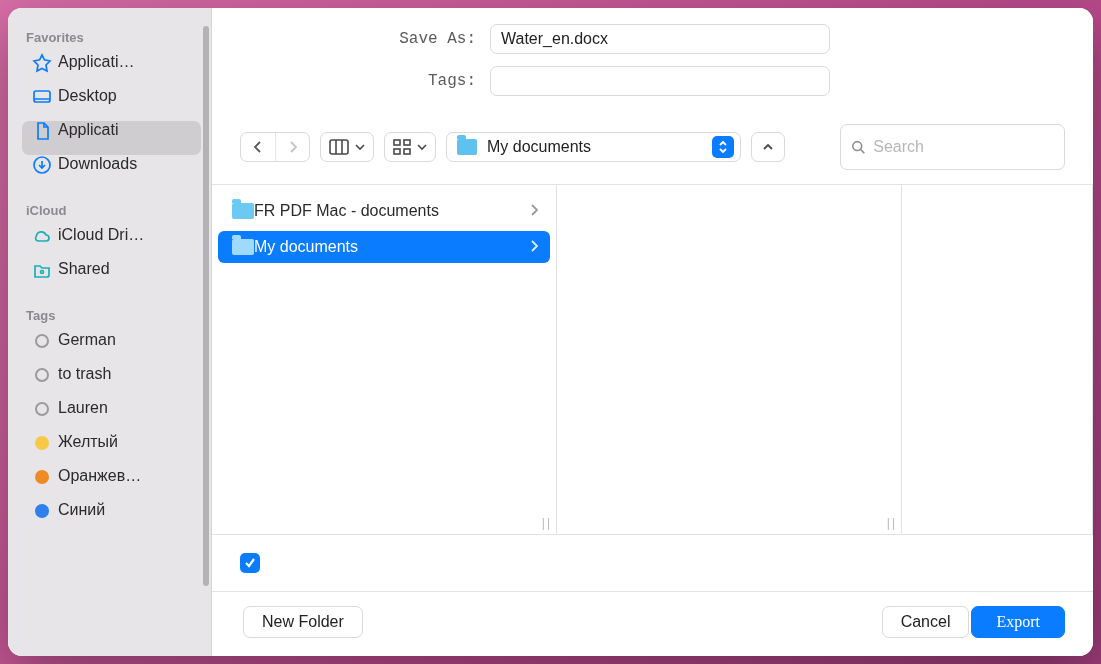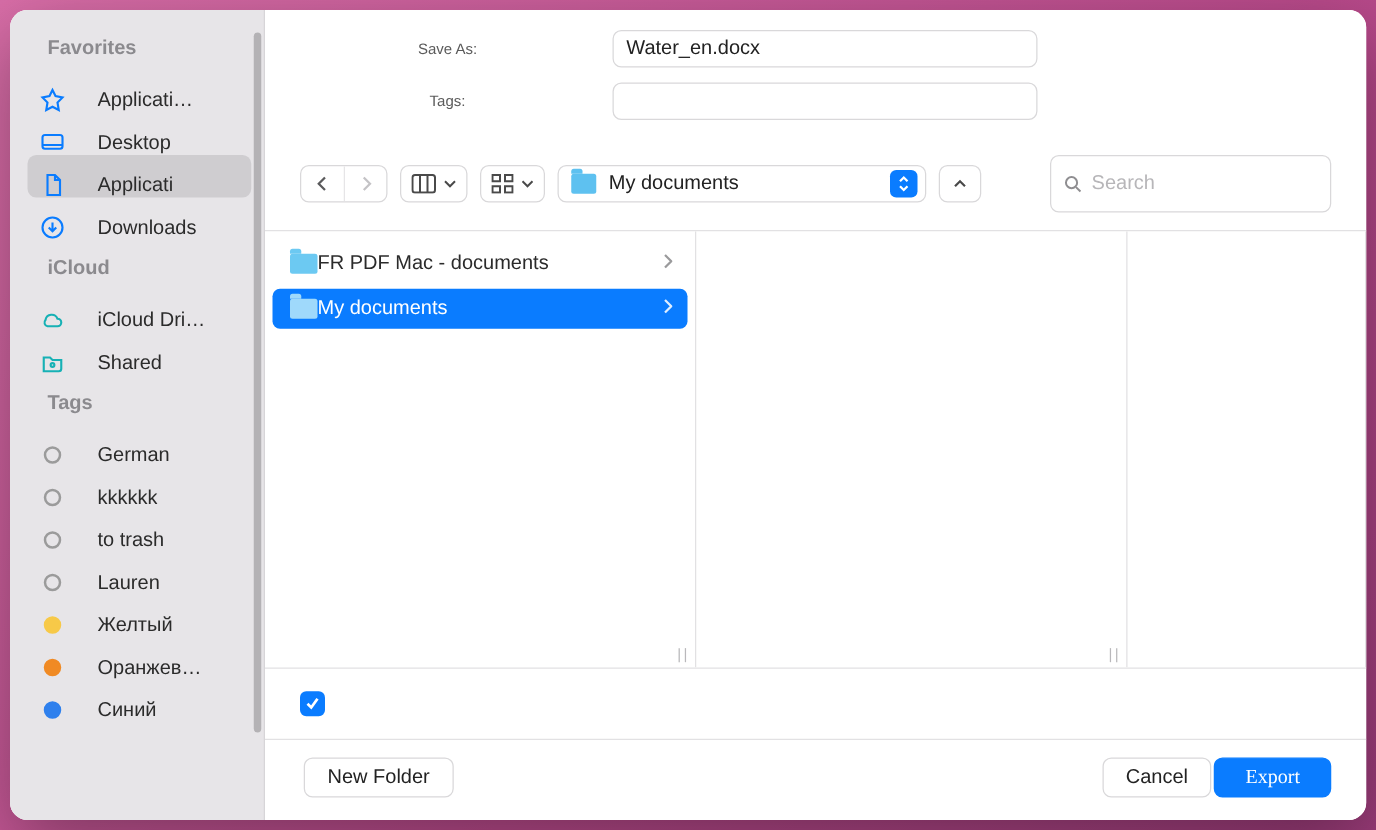--- a/index.html
+++ b/index.html
@@ -26,30 +26,30 @@
   .sidebar {
     width: 204px;
     background: #e7e5e8;
     border-right: 1px solid #d7d5d8;
     padding: 16px 10px 10px 14px;
     overflow-y: auto;
     position: relative;
   }
   .sidebar::-webkit-scrollbar { width: 8px; }
   .sidebar-section-title {
-    font-size: 16px;
+    font-size: 13px;
     font-weight: 600;
     color: #8b8a8e;
-    margin: 14px 4px 8px 16px;
+    margin: 14px 4px 8px 4px;
   }
   .sidebar-section-title.first { margin-top: 6px; }
   .sidebar-item {
     display: flex;
-    align-items: flex-end;
-    gap: 26px;
+    align-items: flex-start;
+    gap: 6px;
     height: 34px;
     padding: 0 10px;
     border-radius: 7px;
     color: #2b2b2b;
     font-size: 16px;
     cursor: default;
     white-space: nowrap;
     overflow: hidden;
     text-overflow: ellipsis;
   }
@@ -77,24 +77,25 @@
   .form-area {
     padding: 16px 28px 10px 28px;
   }
   .form-row {
     display: flex;
     align-items: center;
     margin-bottom: 12px;
   }
   .form-label {
     width: 250px;
-    text-align: center;
+    text-align: right;
     color: #5b5b5b;
-    font-size: 12px;
+    font-size: 16px;
     padding-right: 14px;
+    font-family: Liberation Mono, monospace;
   }
   .text-input {
     width: 340px;
     height: 30px;
     border: 1px solid #d9d8da;
     border-radius: 7px;
     padding: 0 10px;
     font-size: 16px;
     color: #222;
     background: #fff;
@@ -315,26 +316,20 @@
       <span class="side-label">Shared</span>
     </div>
 
     <div class="sidebar-section-title">Tags</div>
 
     <div class="sidebar-item">
       <span class="side-icon">
           <span class="tag-dot"></span>
         </span>
       <span class="side-label">German</span>
-    </div>
-    <div class="sidebar-item">
-      <span class="side-icon">
-          <span class="tag-dot"></span>
-        </span>
-      <span class="side-label">kkkkkk</span>
     </div>
     <div class="sidebar-item">
       <span class="side-icon">
           <span class="tag-dot"></span>
         </span>
       <span class="side-label">to trash</span>
     </div>
     <div class="sidebar-item">
       <span class="side-icon">
           <span class="tag-dot"></span>

